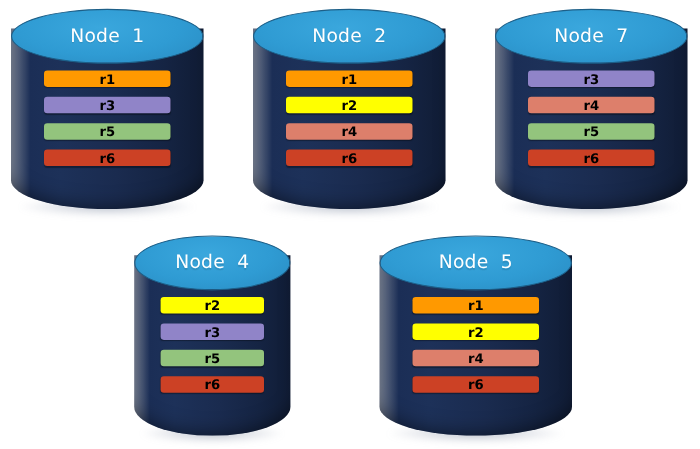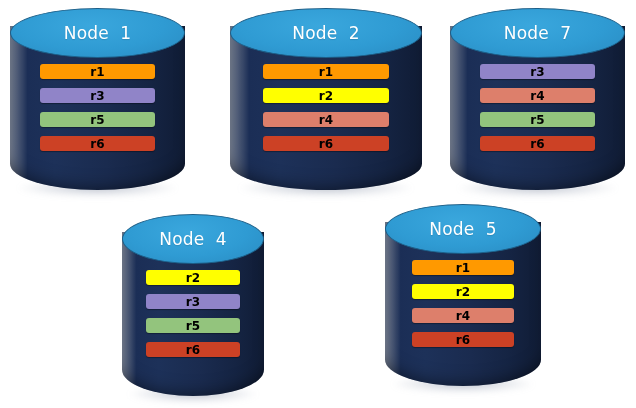--- a/index.html
+++ b/index.html
@@ -144,21 +144,21 @@
           <span class="replica-label">r3</span>
         </div>
         <div class="replica" style="background: rgb(147, 196, 125);">
           <span class="replica-label">r5</span>
         </div>
         <div class="replica" style="background: rgb(204, 65, 37);">
           <span class="replica-label">r6</span>
         </div>
       </div>
     </div>
-    <div class="node" style="left: 230px; top: 8px; width: 192px; height: 182px;">
+    <div class="node" style="left: 230px; top: 8px; width: 175px; height: 182px;">
       <div class="node-shadow"></div>
       <div class="node-body"></div>
       <div class="node-top">
         <span class="node-label">Node  2</span>
       </div>
       <div class="replicas">
         <div class="replica" style="background: rgb(255, 153, 0);">
           <span class="replica-label">r1</span>
         </div>
         <div class="replica" style="background: rgb(255, 255, 0);">
@@ -207,21 +207,21 @@
           <span class="replica-label">r3</span>
         </div>
         <div class="replica" style="background: rgb(147, 196, 125);">
           <span class="replica-label">r5</span>
         </div>
         <div class="replica" style="background: rgb(204, 65, 37);">
           <span class="replica-label">r6</span>
         </div>
       </div>
     </div>
-    <div class="node" style="left: 345px; top: 204px; width: 156px; height: 182px; margin-left: 40px;">
+    <div class="node" style="left: 345px; top: 214px; width: 175px; height: 182px;">
       <div class="node-shadow"></div>
       <div class="node-body"></div>
       <div class="node-top">
         <span class="node-label">Node  5</span>
       </div>
       <div class="replicas">
         <div class="replica" style="background: rgb(255, 153, 0);">
           <span class="replica-label">r1</span>
         </div>
         <div class="replica" style="background: rgb(255, 255, 0);">

